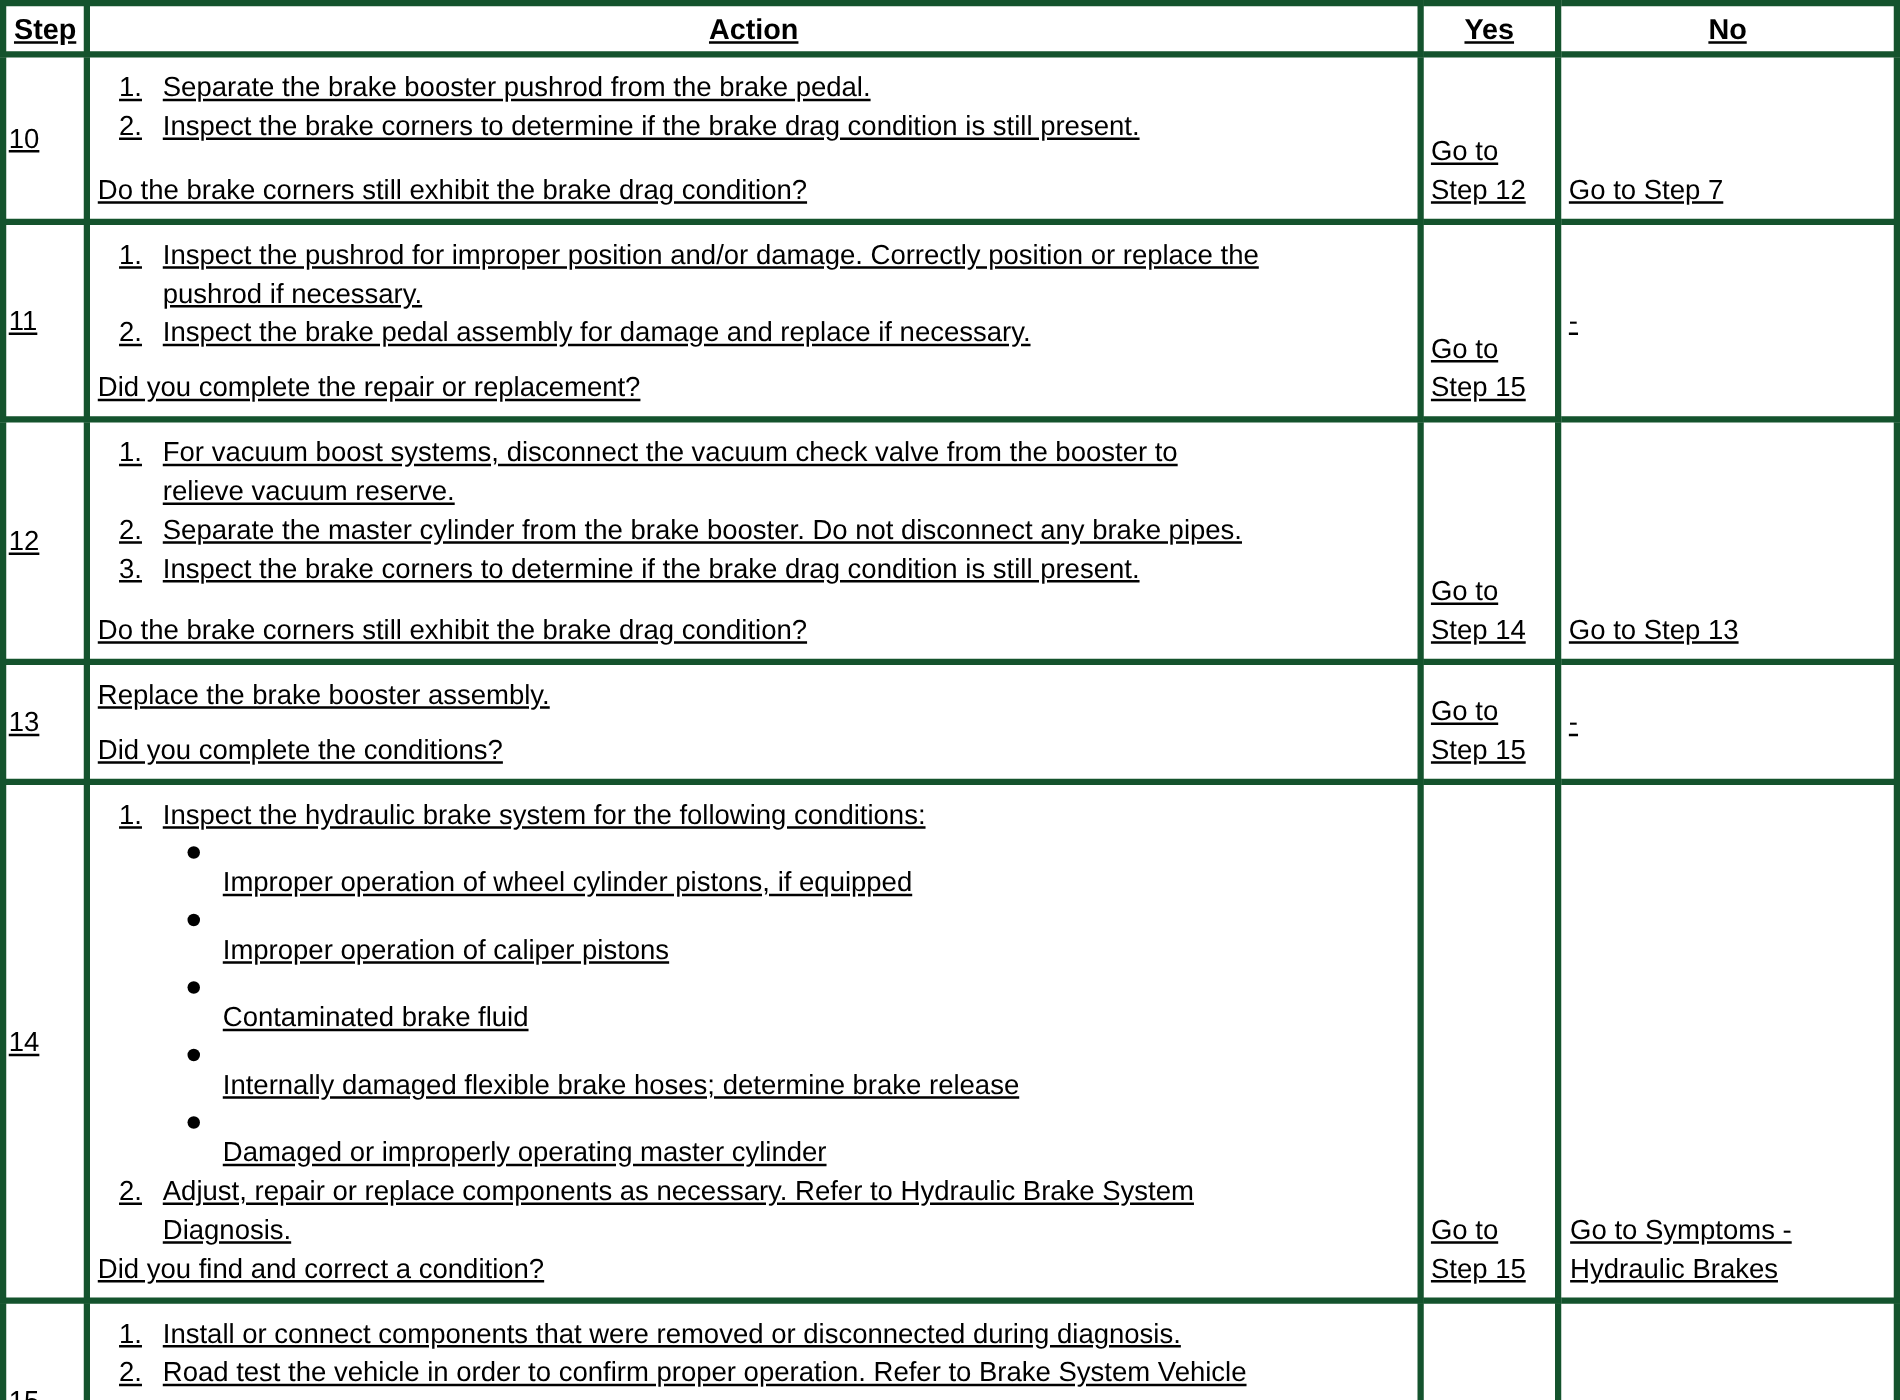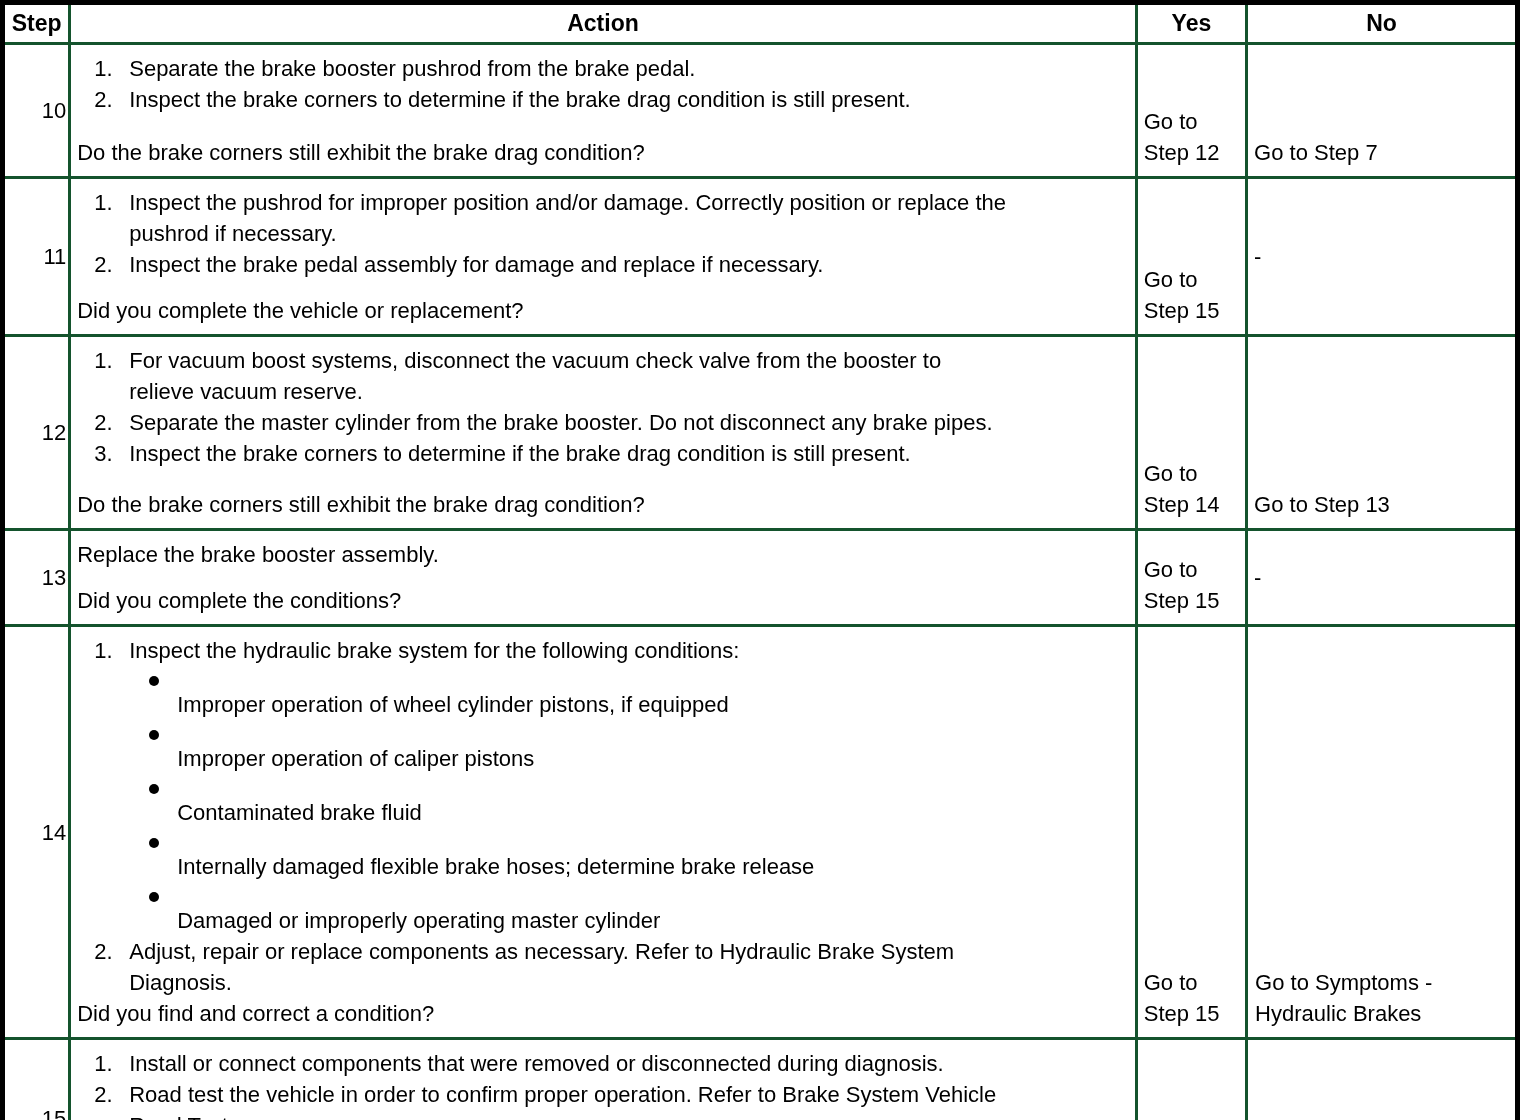--- a/index.html
+++ b/index.html
@@ -18,33 +18,33 @@
     font-family: "Liberation Sans", "DejaVu Sans", sans-serif;
     color: #000;
     font-size: 22px;
     line-height: 31px;
   }
   col.c-step { width: 67px; }
   col.c-action { width: 1063px; }
   col.c-yes { width: 110px; }
   col.c-no { width: 270px; }
 
-  th, td { border: 3px solid #14532d; }
+  th, td { border: 5px solid #14532d; text-decoration: underline; }
 
   thead th {
     font-weight: bold;
     font-size: 23px;
     text-align: center;
     vertical-align: middle;
     height: 41px;
     padding: 2px 2px;
   }
 
   td.step {
-    text-align: right;
+    text-align: left;
     vertical-align: middle;
     padding: 0 2px;
   }
 
   td.action { padding: 0; vertical-align: top; }
   .acol {
     height: 100%;
     display: flex;
     flex-direction: column;
     justify-content: space-between;
@@ -133,21 +133,21 @@
             <div class="nitem">
               <span class="num">1.</span>
               <span class="itxt">Inspect the pushrod for improper position and/or damage. Correctly position or replace the
 pushrod if necessary.</span>
             </div>
             <div class="nitem">
               <span class="num">2.</span>
               <span class="itxt">Inspect the brake pedal assembly for damage and replace if necessary.</span>
             </div>
           </div>
-          <div class="question">Did you complete the vehicle or replacement?</div>
+          <div class="question">Did you complete the repair or replacement?</div>
         </div>
       </td>
       <td class="yes">Go to
 Step 15</td>
       <td class="no mid">-</td>
     </tr>
 
     <tr class="r2">
       <td class="step">12</td>
       <td class="action">

